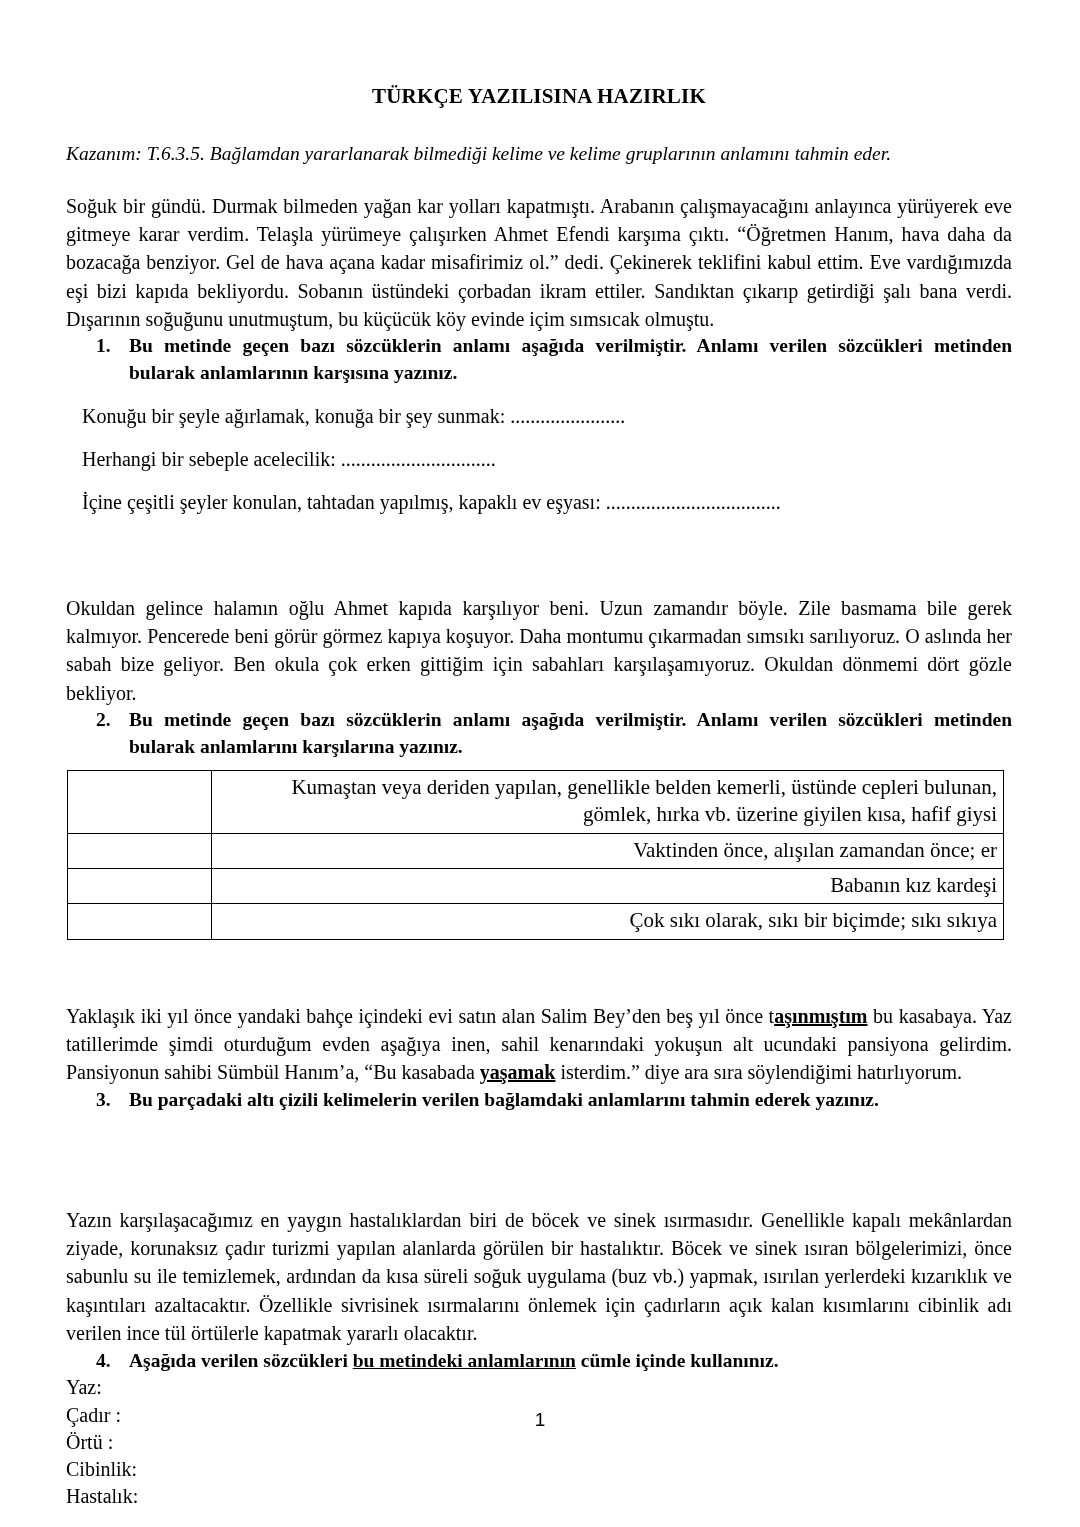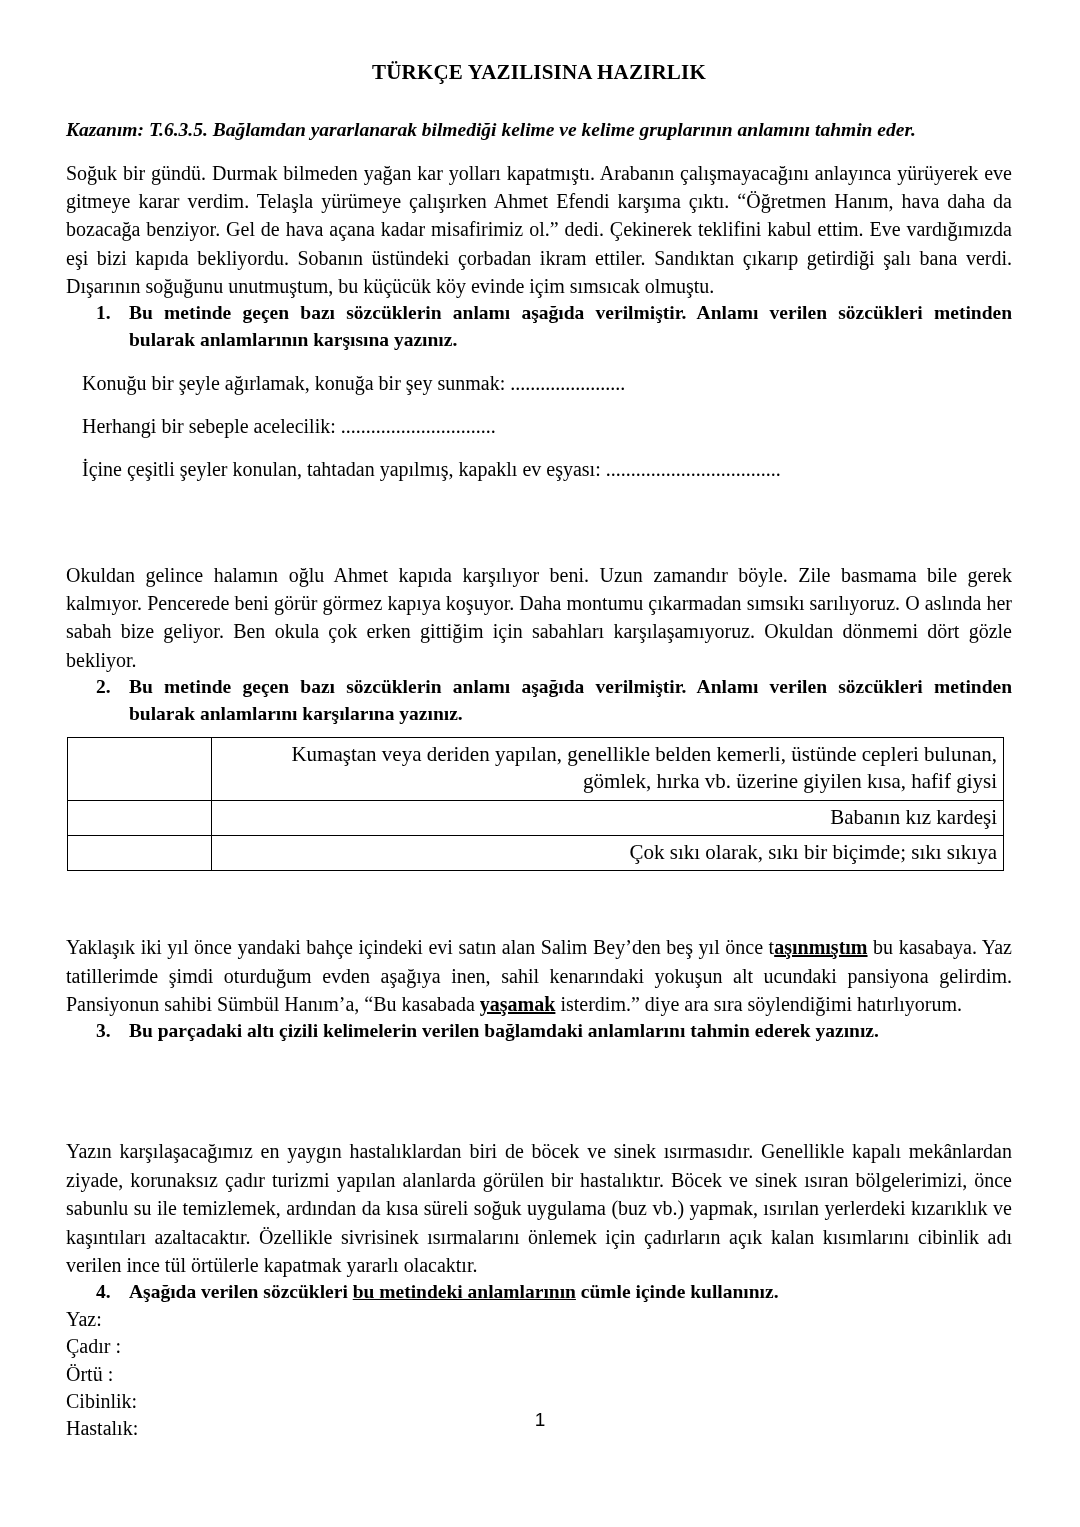--- a/index.html
+++ b/index.html
@@ -12,38 +12,38 @@
     font-family: "Liberation Serif", "DejaVu Serif", serif;
     color: #000000;
   }
   .page {
     position: relative;
     width: 1080px;
     height: 1527px;
     margin: 0 auto;
     background: #ffffff;
     box-sizing: border-box;
-    padding: 60px 68px 0 66px;
+    padding: 84px 68px 0 66px;
     overflow: hidden;
   }
 
   .doc-title {
     text-align: center;
     font-size: 21px;
     font-weight: bold;
     letter-spacing: 0.2px;
     margin: 0 0 32px 0;
     line-height: 1.2;
   }
 
   .kazanim {
     font-size: 19.5px;
-    font-weight: bold;
+    font-weight: normal;
     font-style: italic;
-    margin: 0 0 16px 0;
+    margin: 0 0 25px 0;
     line-height: 1.3;
   }
 
   .para {
     font-size: 20px;
     line-height: 1.42;
     text-align: justify;
     margin: 0;
     hyphens: none;
   }
@@ -147,20 +147,24 @@
   </p>
 
   <table class="meaning-table">
     <tbody>
       <tr>
         <td class="answer-cell"></td>
         <td class="meaning-cell">Kumaştan veya deriden yapılan, genellikle belden kemerli, üstünde cepleri bulunan, gömlek, hırka vb. üzerine giyilen kısa, hafif giysi</td>
       </tr>
       <tr>
         <td class="answer-cell"></td>
+        <td class="meaning-cell">Vaktinden önce, alışılan zamandan önce; er</td>
+      </tr>
+      <tr>
+        <td class="answer-cell"></td>
         <td class="meaning-cell">Babanın kız kardeşi</td>
       </tr>
       <tr>
         <td class="answer-cell"></td>
         <td class="meaning-cell">Çok sıkı olarak, sıkı bir biçimde; sıkı sıkıya</td>
       </tr>
     </tbody>
   </table>
 
   <div class="gap-xl"></div>

